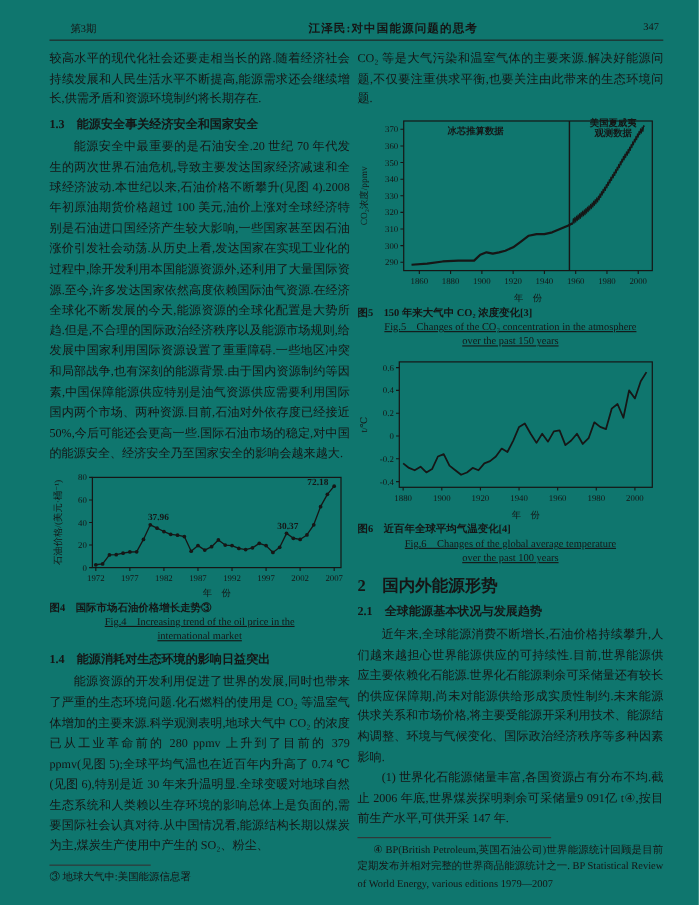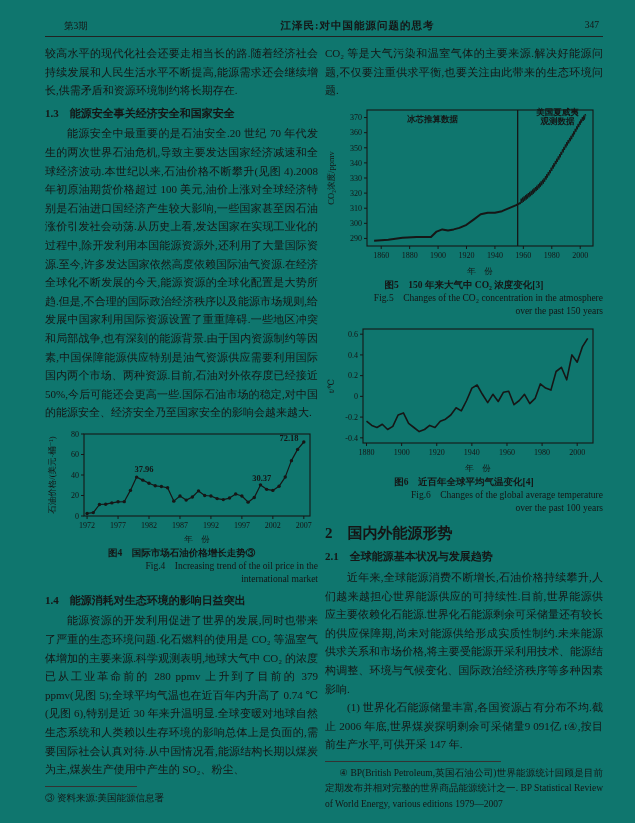--- a/index.html
+++ b/index.html
@@ -17,22 +17,22 @@
   .col-left{left:45px;width:273px;}
   .col-right{left:325px;width:278px;}
   p{margin:0;}
   .indent{text-indent:2em;}
   .h3{font-weight:bold;margin:4px 0 2px 0;font-size:11px;}
   .h2{font-weight:bold;margin:8px 0 5px 0;font-size:15px;}
 
   
   .figure{margin:4px 0 2px 0;text-align:center;}
   .figure svg{display:block;margin:0 auto;}
-  .cap-zh{font-weight:bold;font-size:9.5px;line-height:14px;text-align:center;margin-top:2px;}
-  .cap-en{font-size:9.5px;line-height:13.5px;text-align:right;}
+  .cap-zh{font-weight:bold;font-size:9.5px;line-height:14px;text-align:left;margin-top:2px;}
+  .cap-en{font-size:9.5px;line-height:13.5px;text-align:center;text-decoration:underline;}
   svg text{font-family:"Liberation Serif","DejaVu Serif",serif;fill:#151515;}
 
   
   .fn-rule{border-top:1px solid #333;width:92px;margin:7px 0 4px 0;}
   .fn-rule-wide{width:176px;}
   .footnote{font-size:9.5px;line-height:15.5px;text-align:justify;}
   .fn-indent{text-indent:1.5em;}
 </style>
 </head>
 <body>
@@ -125,21 +125,21 @@
         </div>
       <div class="cap-zh">图4　国际市场石油价格增长走势③</div>
       <div class="cap-en">Fig.4　Increasing trend of the oil price in the</div>
       <div class="cap-en">international market</div>
     </div>
 
     <p class="h3">1.4　能源消耗对生态环境的影响日益突出</p>
     <p class="indent">能源资源的开发利用促进了世界的发展,同时也带来了严重的生态环境问题.化石燃料的使用是 CO₂ 等温室气体增加的主要来源.科学观测表明,地球大气中 CO₂ 的浓度已从工业革命前的 280 ppmv 上升到了目前的 379 ppmv(见图 5);全球平均气温也在近百年内升高了 0.74 ℃(见图 6),特别是近 30 年来升温明显.全球变暖对地球自然生态系统和人类赖以生存环境的影响总体上是负面的,需要国际社会认真对待.从中国情况看,能源结构长期以煤炭为主,煤炭生产使用中产生的 SO₂、粉尘、</p>
 
     <div class="fn-rule"></div>
-    <p class="footnote">③ 资料来源:美国能源信息署</p>
+    <p class="footnote">③ 地球大气中:美国能源信息署</p>
   </div>
 
   <div class="col col-right">
     <p>CO₂ 等是大气污染和温室气体的主要来源.解决好能源问题,不仅要注重供求平衡,也要关注由此带来的生态环境问题.</p>
 
     <div class="figure">
       <div id="chart-fig5">
           <svg width="278" height="172">
             <rect x="42" y="6" width="226" height="136" fill="none" stroke="#161616" stroke-width="1.1"></rect>
             <line x1="39" y1="134.44444444444446" x2="42" y2="134.44444444444446" stroke="#161616"></line>

